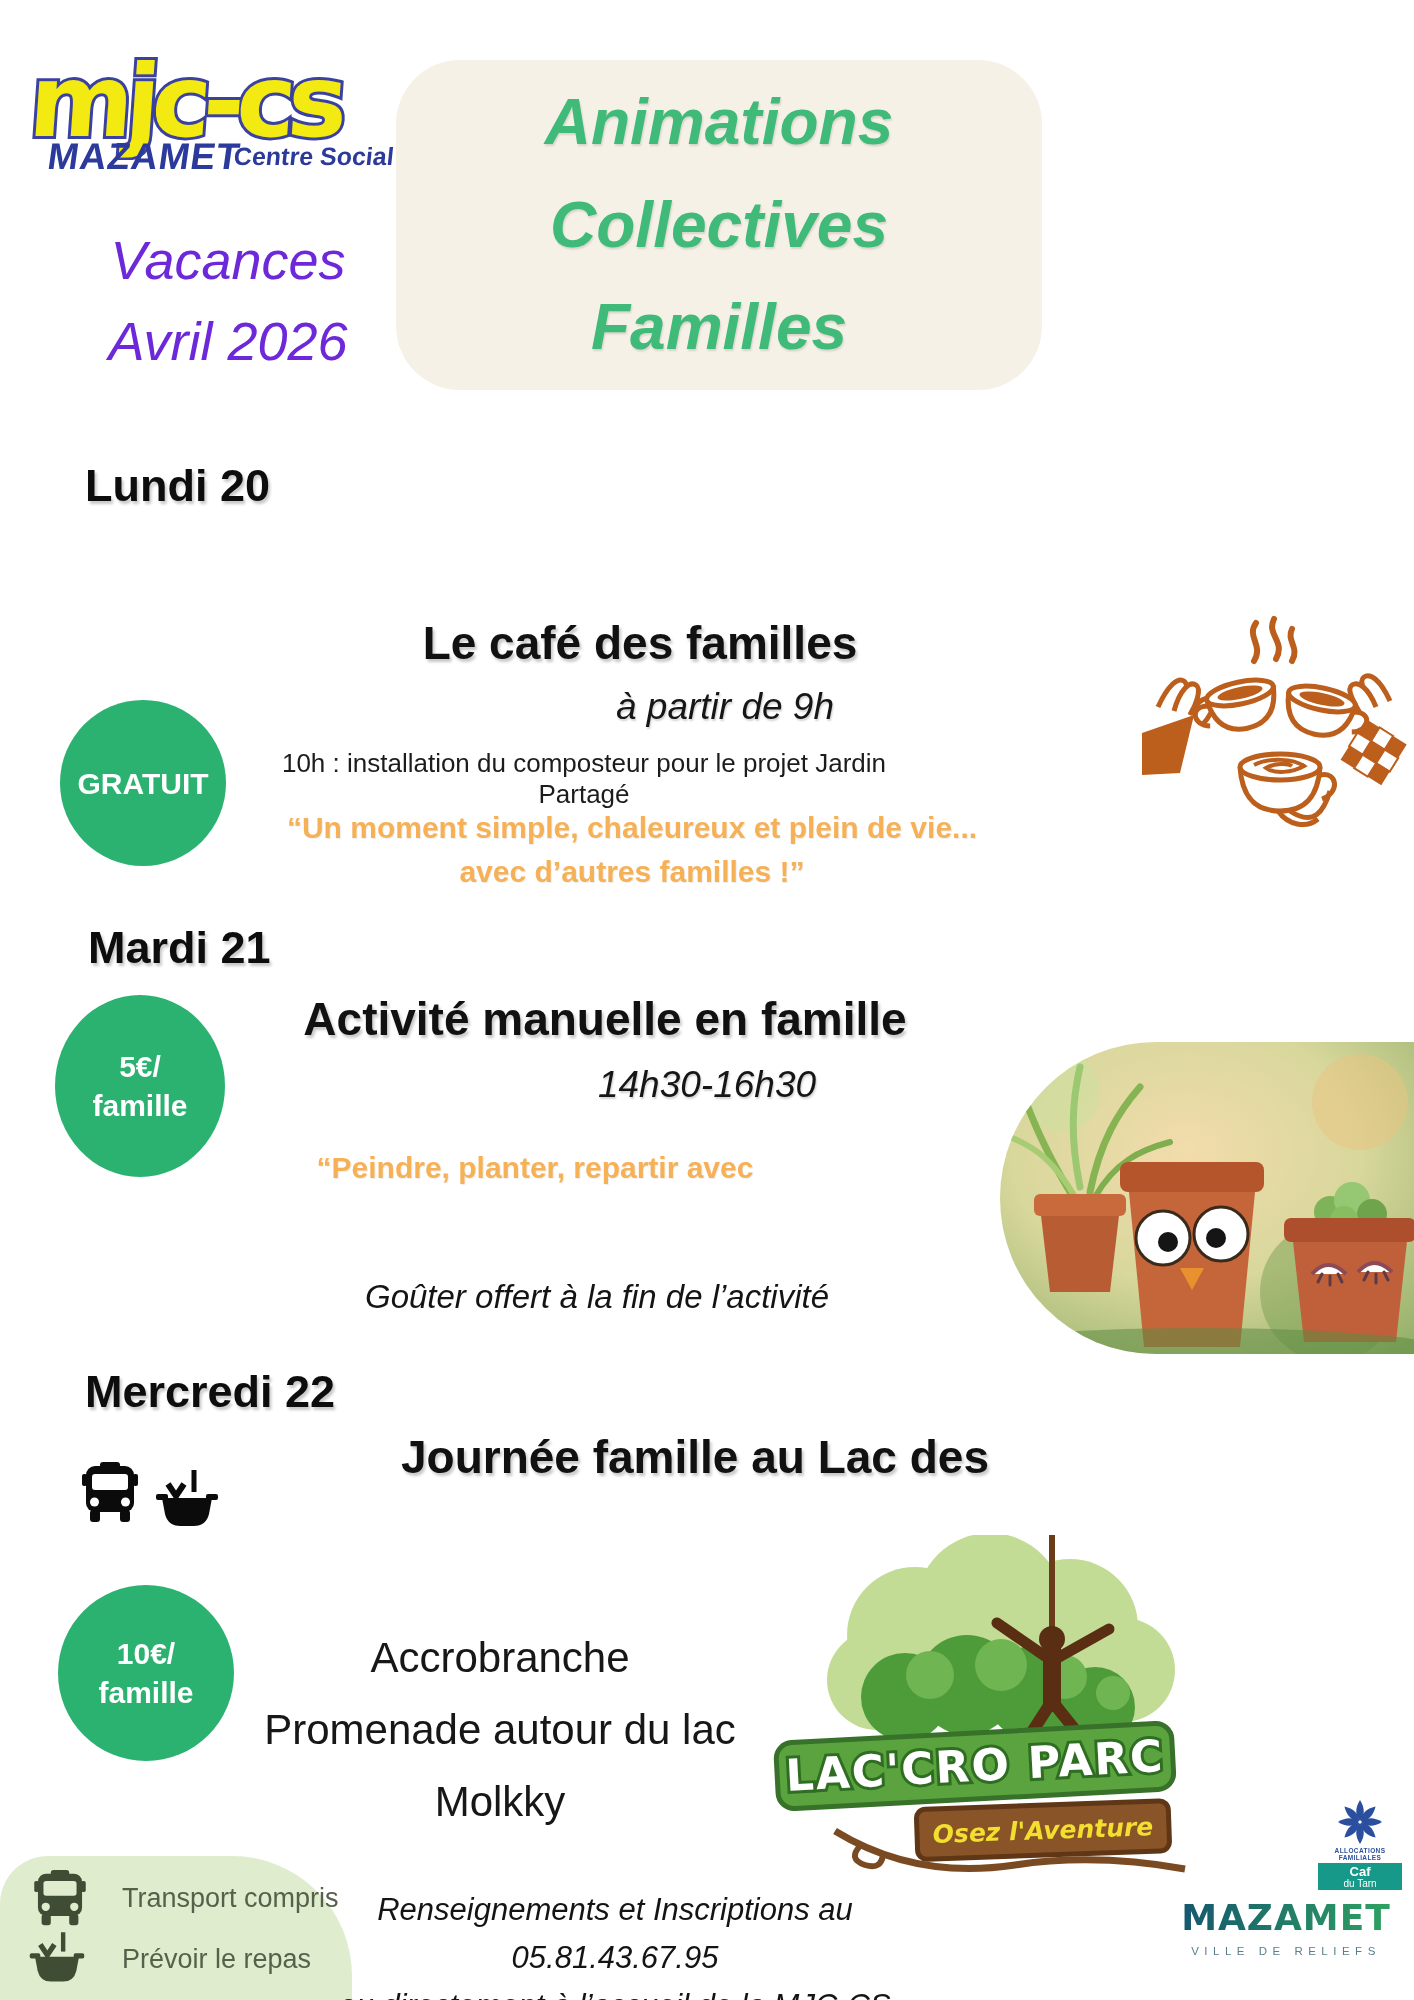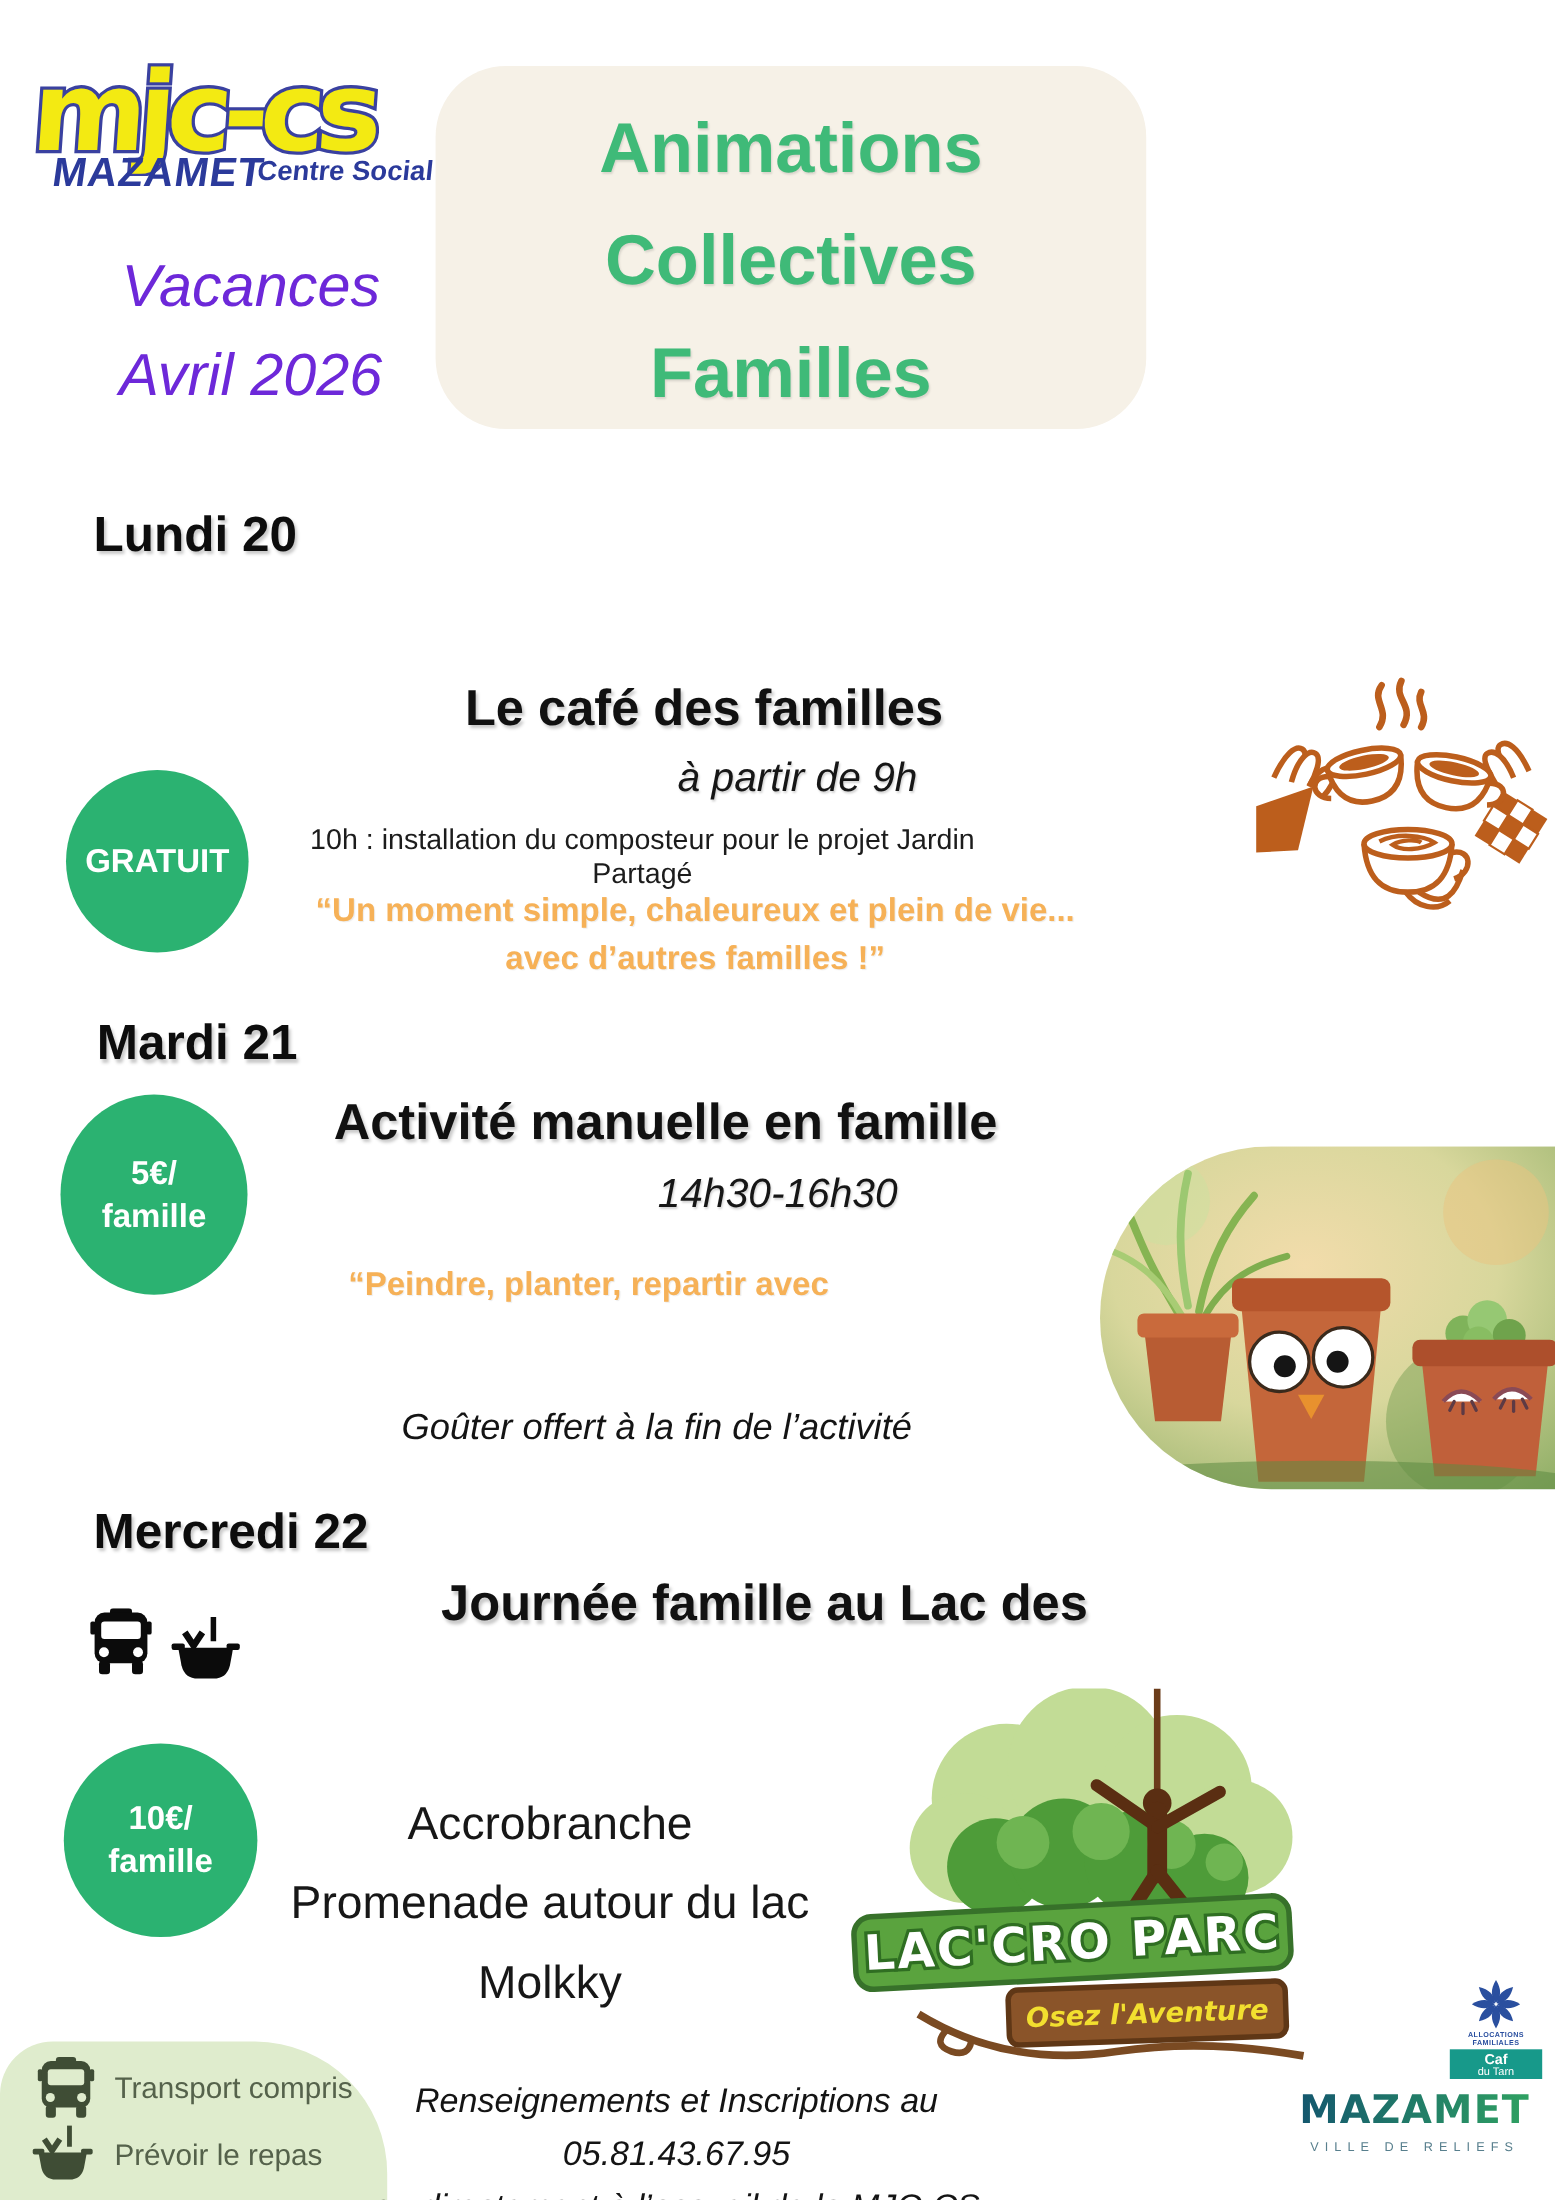--- a/index.html
+++ b/index.html
@@ -10,23 +10,23 @@
   
   .mjc-logo-svg { position:absolute; left:30px; top:40px; }
   .mjc-city { position:absolute; left:48px; top:136px; color:#2b3a9b; font-weight:bold;
               font-size:37px; letter-spacing:1px; transform:skewX(-8deg); }
   .mjc-sub  { position:absolute; left:234px; top:142px; color:#2b3a9b; font-weight:bold;
               font-size:25px; transform:skewX(-6deg); }
   .period { position:absolute; left:78px; top:220px; width:300px; text-align:center;
             font-style:italic; font-size:54px; color:#6d28d9; line-height:1.5; }
   .title-box { position:absolute; left:396px; top:60px; width:646px; height:330px;
                background:#f6f1e7; border-radius:64px; display:flex; flex-direction:column;
-               justify-content:flex-end; text-align:center;
+               justify-content:center; text-align:center;
                color:#3fba78; font-weight:bold; font-size:64px; line-height:1.6;
-               text-shadow:1px 2px 2px rgba(0,0,0,0.12); }
+               text-shadow:1px 2px 2px rgba(0,0,0,0.12);font-style:italic; }
 
   
   .day { position:absolute; font-weight:bold; font-size:45px; color:#0d0d0d;
          text-shadow:2px 3px 3px rgba(0,0,0,0.22); }
   .price-circle { position:absolute; background:#2bb271; border-radius:50%; color:#ffffff;
                   font-weight:bold; font-size:30px; line-height:1.3; display:flex;
                   flex-direction:column; align-items:center; justify-content:center;
                   text-align:center; }
   .ev-title { position:absolute; font-weight:bold; font-size:46px; color:#111111;
               text-align:center; text-shadow:2px 3px 3px rgba(0,0,0,0.22); }
@@ -44,21 +44,21 @@
                border-radius:156px 0 0 156px; overflow:hidden; }
 
   .coffee-icon { position:absolute; left:1140px; top:615px; }
   .midweek-icons { position:absolute; left:82px; top:1462px; display:flex; gap:16px;
                    align-items:flex-start; color:#0b0b0b; }
   .laccro { position:absolute; left:765px; top:1535px; }
 
   
   .footer-box { position:absolute; left:0; top:1856px; width:352px; height:144px;
                 background:#dfeccd; border-radius:48px 120px 0 0; }
-  .fb-row { position:absolute; display:flex; align-items:center; gap:18px; color:#55624b; }
+  .fb-row { position:absolute; display:flex; align-items:center; gap:36px; color:#55624b; }
   .fb-row.r1 { left:34px; top:1870px; }
   .fb-row.r2 { left:28px; top:1932px; }
   .fb-label { font-size:27px; color:#55624b; }
   .footer-info { position:absolute; left:270px; top:1886px; width:690px; text-align:center;
                  font-style:italic; font-size:31px; line-height:1.55; color:#141414; }
 
   .caf-logo { position:absolute; left:1318px; top:1798px; width:84px; display:flex;
               flex-direction:column; align-items:center; }
   .caf-header { font-size:6.5px; color:#2a4f9f; font-weight:bold; text-align:center;
                 letter-spacing:0.4px; margin-top:1px; }

